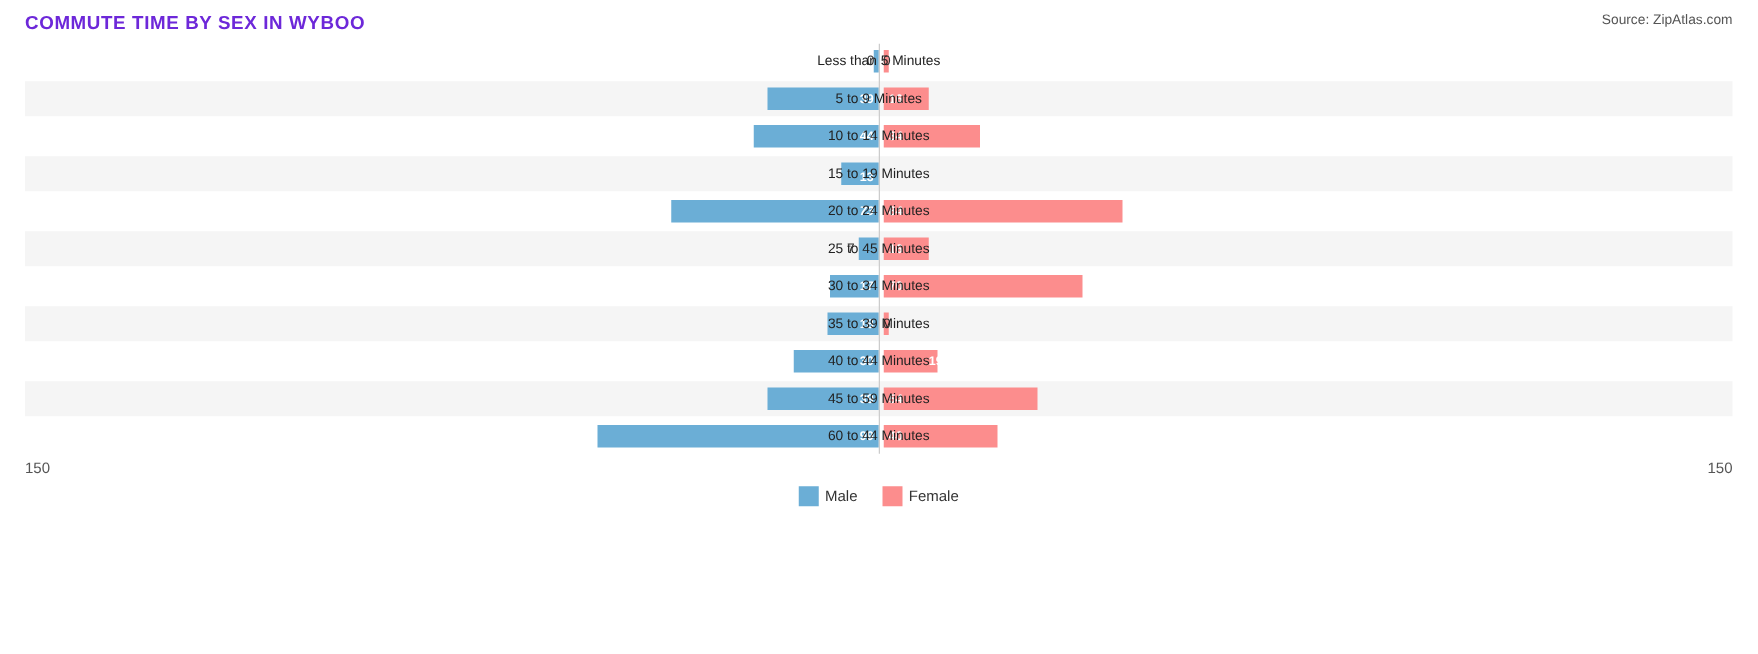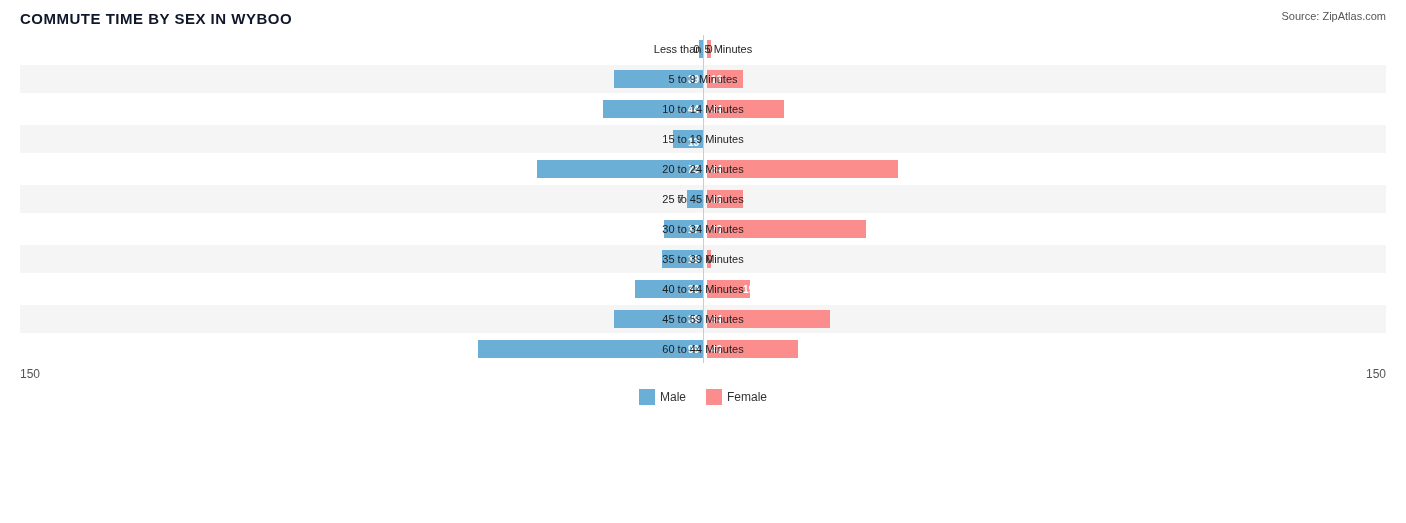--- a/index.html
+++ b/index.html
@@ -17,21 +17,21 @@
     }
     .chart-header {
       display: flex;
       justify-content: space-between;
       align-items: flex-start;
       margin-bottom: 8px;
     }
     .chart-title {
       font-size: 15px;
       font-weight: bold;
-      color: #0f172a;
+      color: #6d28d9;
       text-transform: uppercase;
       letter-spacing: 0.5px;
     }
     .chart-source {
       font-size: 11px;
       color: #555;
     }
     .chart-body {
       position: relative;
       width: 100%;

